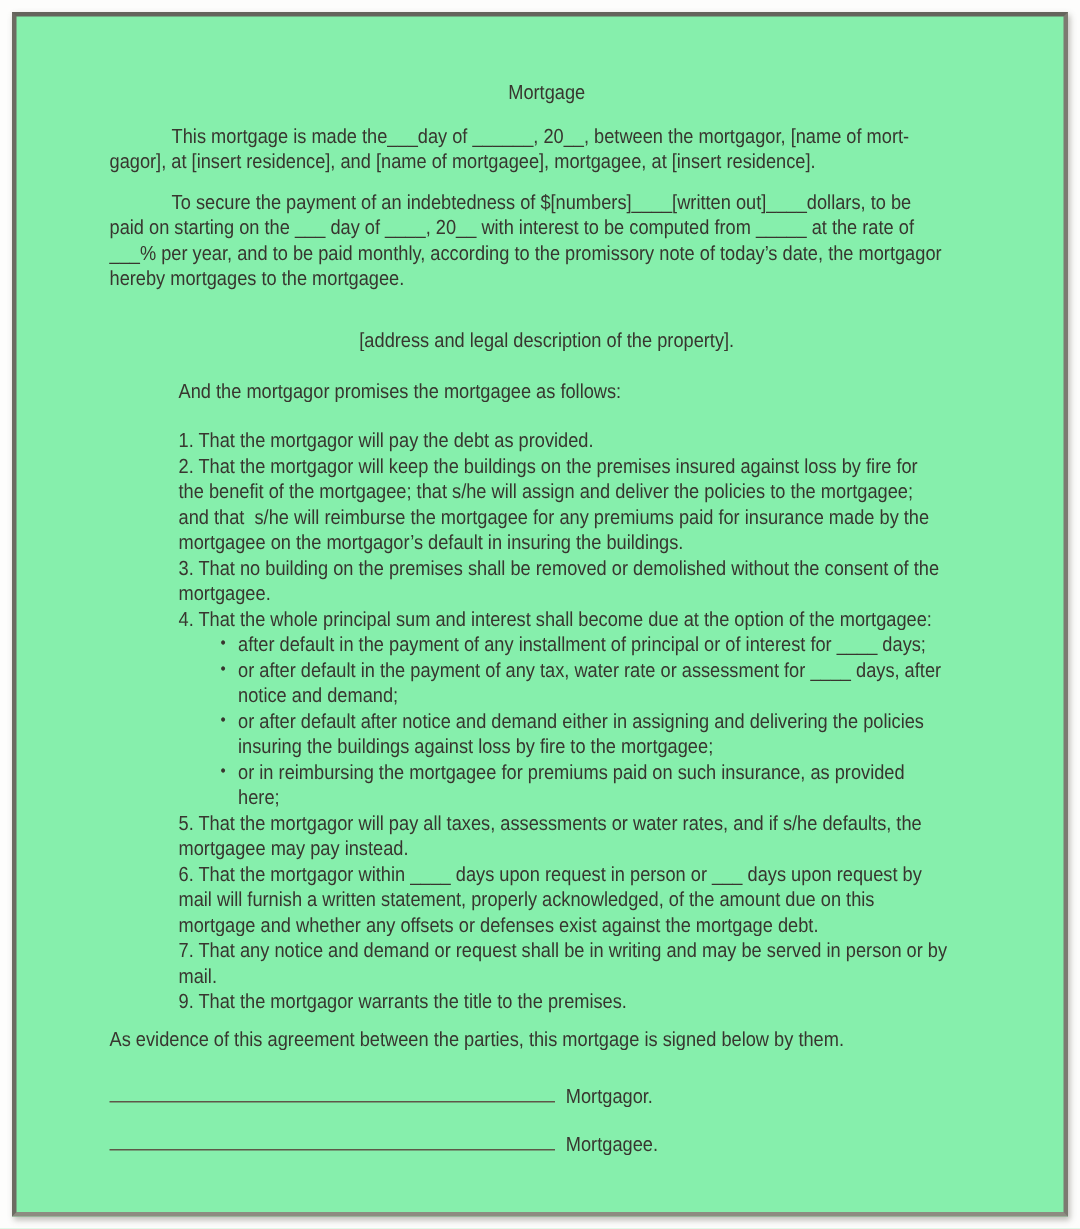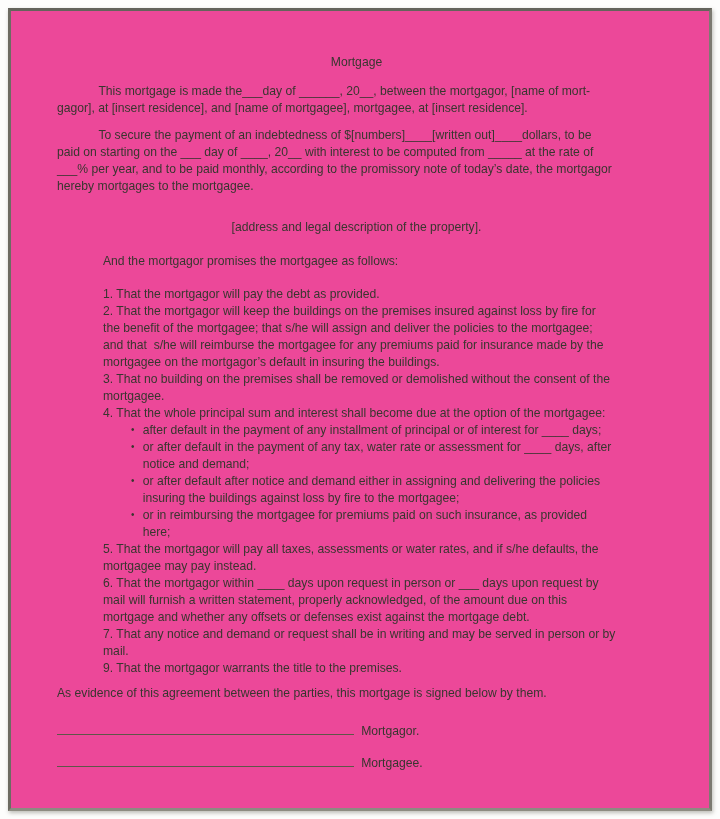--- a/index.html
+++ b/index.html
@@ -8,25 +8,25 @@
     width: 720px;
     height: 819px;
     background: #fdfdfc;
     font-family: "Liberation Sans", sans-serif;
   }
   .page {
     box-sizing: border-box;
     width: 704px;
     height: 803px;
     margin: 8px;
-    background: #ec4899;
+    background: #86efac;
     border: 3px solid;
     border-color: #64645c #7c7a71 #8d8b81 #6d6b62;
     box-shadow: 1px 2px 4px rgba(110,108,98,0.45);
-    padding: 42px 53px 0 46px;
+    padding: 42px 53px 0 62px;
     color: #38362f;
     font-size: 13.5px;
     line-height: 17px;
     overflow: hidden;
   }
   .txt {
     transform: scaleX(0.9);
     transform-origin: 0 0;
     white-space: pre;
   }

